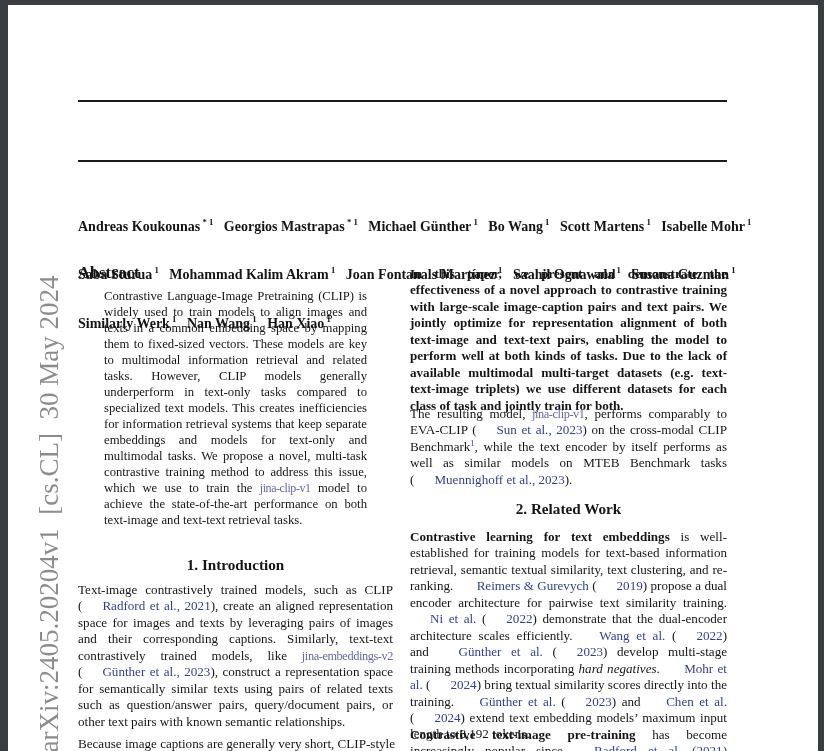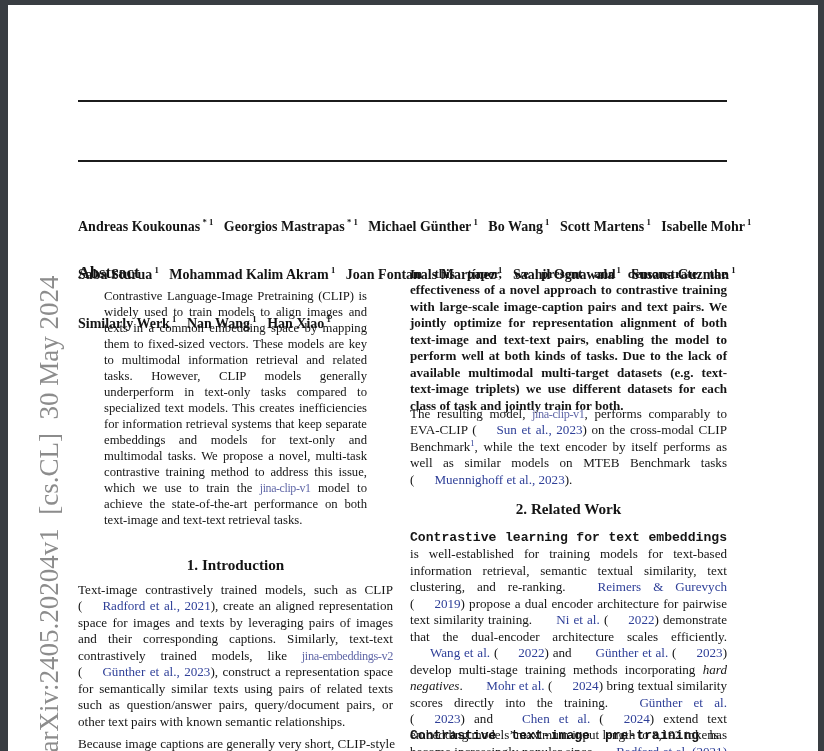--- a/index.html
+++ b/index.html
@@ -47,21 +47,21 @@
   .body-p{font-size:13.1px; line-height:16.45px;}
   .intro-p1{top:577px;}
   .intro-p2{top:731px; white-space:nowrap; text-align:left;}
   .open-p1{top:261px;font-weight:bold;}
   .open-p2{top:401px;}
   .related-h{top:495px;}
   .rw-p1{top:524px;}
   .rw-p2{top:722px;}
   
   .seg-plain{}
-  .seg-bold{font-weight:700;font-family:Liberation Mono, monospace;}
+  .seg-bold{font-weight:700;}
   .seg-italic{font-style:italic;}
   .seg-smallcaps{font-variant:small-caps;}
   .seg-code{font-family:Liberation Serif, serif;
             color:var(--code); font-size:0.94em; letter-spacing:-0.4px;}
   .seg-cite{color:var(--cite);padding-left:20px;}
   .seg-supcite{color:var(--cite); vertical-align:super; font-size:0.65em; line-height:0;}
   .seg-sup{vertical-align:super; font-size:0.62em; line-height:0; font-weight:700;}
   .seg-author{font-weight:700;}
 </style>
 </head>

